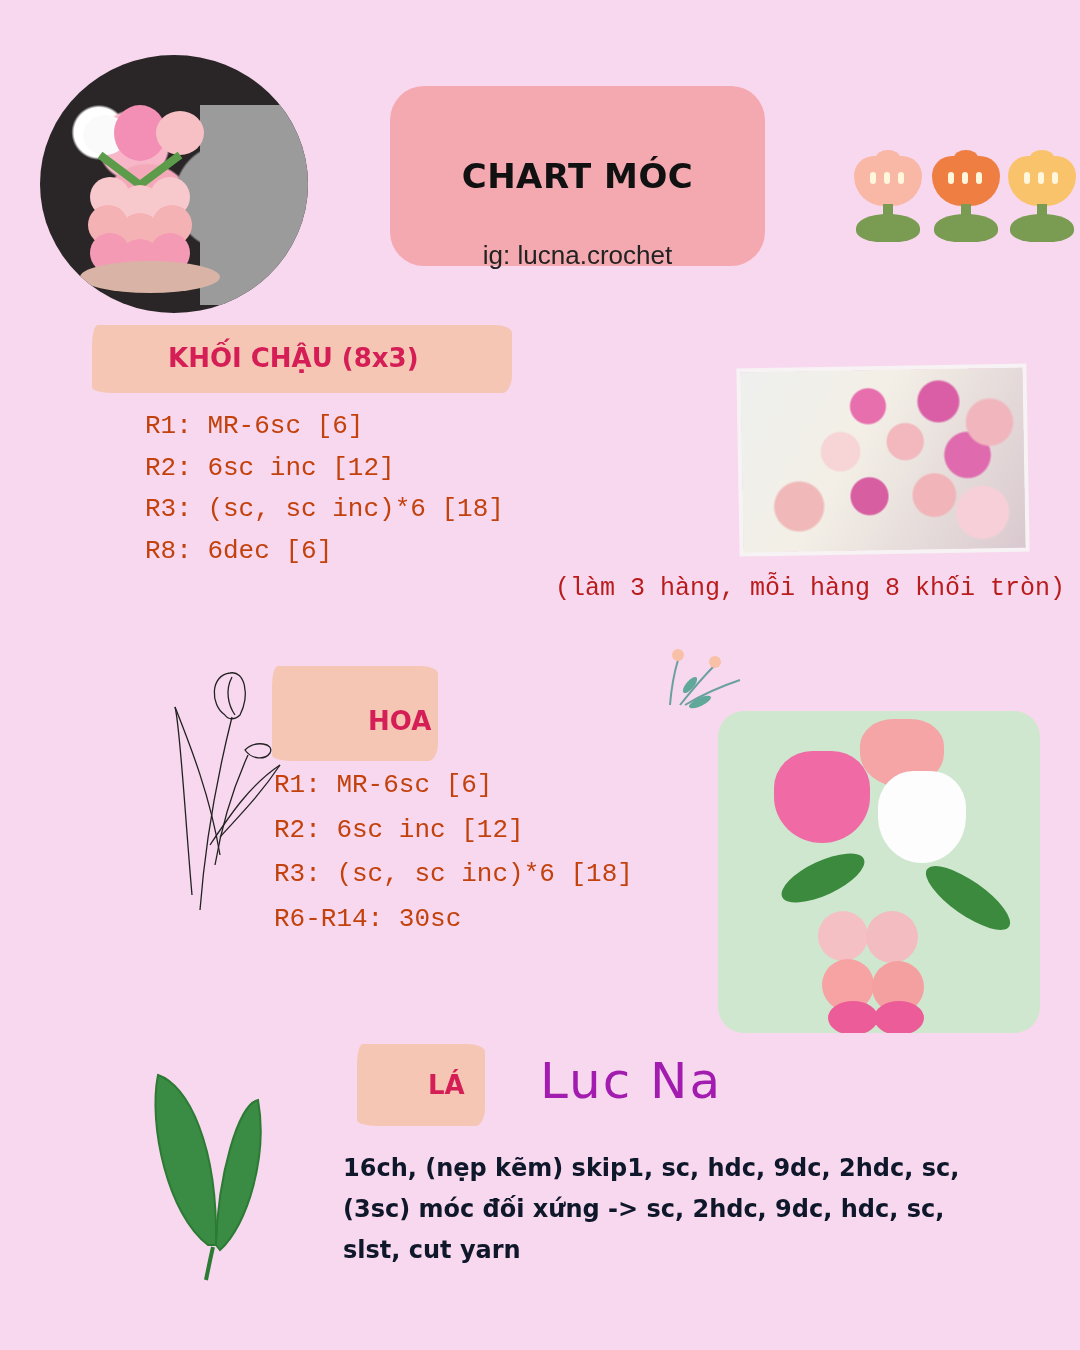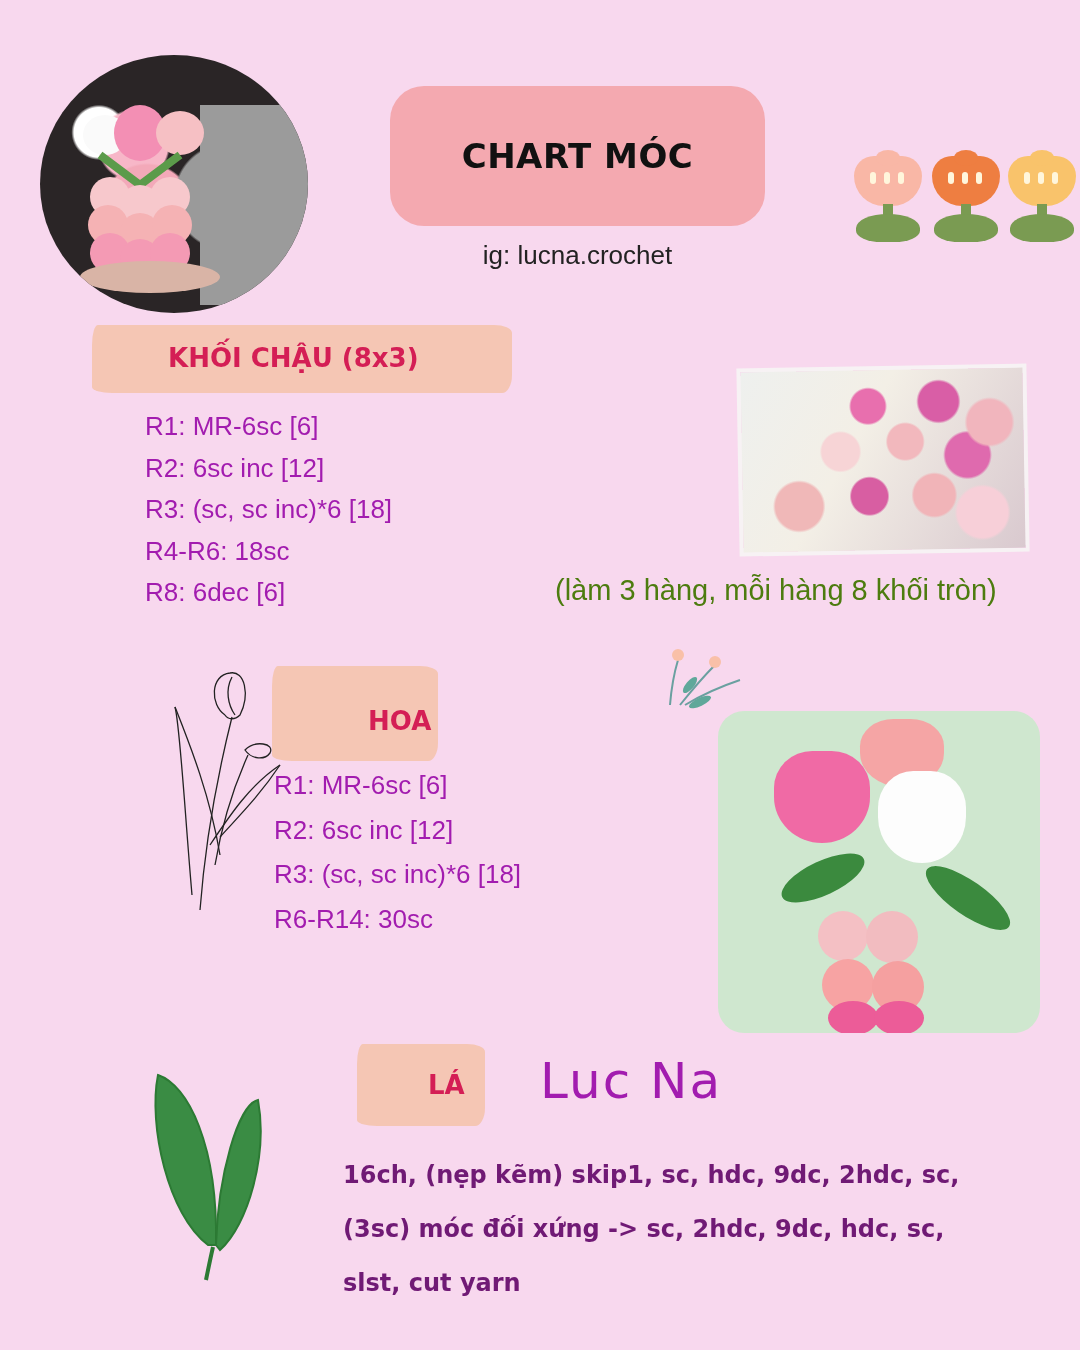--- a/index.html
+++ b/index.html
@@ -13,21 +13,21 @@
   .photo-circle {
     left:40px; top:55px; width:268px; height:258px; border-radius:50%;
     background: radial-gradient(circle at 70% 55%, #9a9a9a 0 22%, transparent 23%),
                 radial-gradient(circle at 40% 60%, #f3a9b9 0 20%, transparent 21%),
                 radial-gradient(circle at 35% 35%, #f7b7c8 0 14%, transparent 15%),
                 radial-gradient(circle at 22% 30%, #ffffff 0 9%, transparent 10%),
                 #2a2526;
     overflow:hidden;
   }
   .title-box {
-    left:390px; top:86px; width:375px; height:140px; border-radius:34px;
+    left:390px; top:86px; width:375px; height:180px; border-radius:34px;
     background:#f4a9b0; display:flex; flex-direction:row;
     align-items:center; justify-content:center;
   }
   .title-line {
     font-family:"DejaVu Sans", sans-serif; font-weight:bold;
     font-size:34px; color:#111; line-height:56px; letter-spacing:0.5px;
   }
   .ig { left:390px; top:240px; width:375px; text-align:center;
         font-family:Liberation Sans, sans-serif; font-size:26px; color:#222; }
   
@@ -44,51 +44,51 @@
                  display:flex; justify-content:space-between; }
   .tulip .dots i { width:6px; height:12px; border-radius:3px; background:#fff6dc; display:block; }
   
   .brush {
     background:#f5c6b4; border-radius:6px 18px 10px 20px / 20px 8px 18px 6px;
   }
   .section-title {
     font-family:"DejaVu Sans", sans-serif; font-weight:bold;
     color:#d41e55; font-size:26px;margin-left:28px;
   }
-  .rows { font-family:Liberation Sans, sans-serif; font-size:26px; color:#a21caf;
+  .rows { font-family:Liberation Mono, monospace; font-size:26px; color:#c2410c;
           line-height:41.5px; }
   .rows div { white-space:nowrap; }
   .balls-photo {
     left:742px; top:370px; width:282px; height:180px;
     background:
       radial-gradient(circle at 45% 20%, #e86fae 0 8%, transparent 9%),
       radial-gradient(circle at 70% 18%, #d95ea6 0 8%, transparent 9%),
       radial-gradient(circle at 88% 30%, #f1b5bd 0 8%, transparent 9%),
       radial-gradient(circle at 58% 40%, #f2b8bd 0 9%, transparent 10%),
       radial-gradient(circle at 35% 45%, #f7d4d6 0 9%, transparent 10%),
       radial-gradient(circle at 80% 48%, #df6aae 0 9%, transparent 10%),
       radial-gradient(circle at 45% 70%, #d85ea2 0 9%, transparent 10%),
       radial-gradient(circle at 68% 70%, #f1b4b8 0 9%, transparent 10%),
       radial-gradient(circle at 20% 75%, #f0b8b8 0 9%, transparent 10%),
       radial-gradient(circle at 85% 80%, #f7cfd8 0 9%, transparent 10%),
       linear-gradient(120deg, #eef0ee 0%, #f3efe6 40%, #d9c9cf 100%);
     box-shadow: 0 0 0 4px #f7f2f4;
     transform: rotate(-1deg);
   }
-  .balls-caption { left:555px; top:574px; font-family:Liberation Sans, sans-serif;
-                   font-size:29px; color:#4d7c0f; white-space:nowrap; }
+  .balls-caption { left:555px; top:574px; font-family:Liberation Mono, monospace;
+                   font-size:25px; color:#b91c1c; white-space:nowrap; }
   .vase-photo {
     left:718px; top:711px; width:322px; height:322px; border-radius:26px;
     background:#cfe7cf; overflow:hidden;
   }
   .ball { position:absolute; border-radius:50%; }
   .watermark { left:540px; top:1052px; font-family:"DejaVu Sans", sans-serif;
                font-size:50px; color:#a21caf; letter-spacing:2px; }
   .leaf-text { left:343px; top:1148px; width:620px; font-family:"DejaVu Sans", sans-serif;
-               font-weight:bold; font-size:24px; color:#701a75; line-height:54px; }
+               font-weight:bold; font-size:24px; color:#0f172a; line-height:41px; }
 </style>
 </head>
 <body>
 
 <div class="abs photo-circle">
   <svg width="268" height="258" viewBox="0 0 268 258">
     <rect x="160" y="50" width="120" height="200" fill="#9b9b9b"></rect>
     <ellipse cx="65" cy="80" rx="22" ry="20" fill="#fafafa"></ellipse>
     <ellipse cx="100" cy="78" rx="26" ry="28" fill="#f38fb4"></ellipse>
     <ellipse cx="140" cy="78" rx="24" ry="22" fill="#f6c0c4"></ellipse>
@@ -149,21 +149,20 @@
       <div class="leaves"></div>
   </div>
 </div>
 
 <div class="abs brush" style="left:92px; top:325px; width:420px; height:68px;"></div>
 <div class="abs section-title" style="left:140px; top:343px;">KHỐI CHẬU (8x3)</div>
 <div class="abs rows" style="left:145px; top:406px;">
   <div>R1: MR-6sc [6]</div>
   <div>R2: 6sc inc [12]</div>
   <div>R3: (sc, sc inc)*6 [18]</div>
-  <div>R4-R6: 18sc</div>
   <div>R8: 6dec [6]</div>
 </div>
 
 <div class="abs balls-photo"></div>
 <div class="abs balls-caption">(làm 3 hàng, mỗi hàng 8 khối tròn)</div>
 
 <svg class="abs" style="left:660px; top:640px;" width="90" height="70" viewBox="0 0 90 70">
   <path d="M10 65 Q12 40 18 20" stroke="#6aa0a0" stroke-width="2" fill="none"></path>
   <path d="M20 65 Q40 40 55 25" stroke="#6aa0a0" stroke-width="2" fill="none"></path>
   <path d="M25 65 Q50 50 80 40" stroke="#6aa0a0" stroke-width="2" fill="none"></path>

